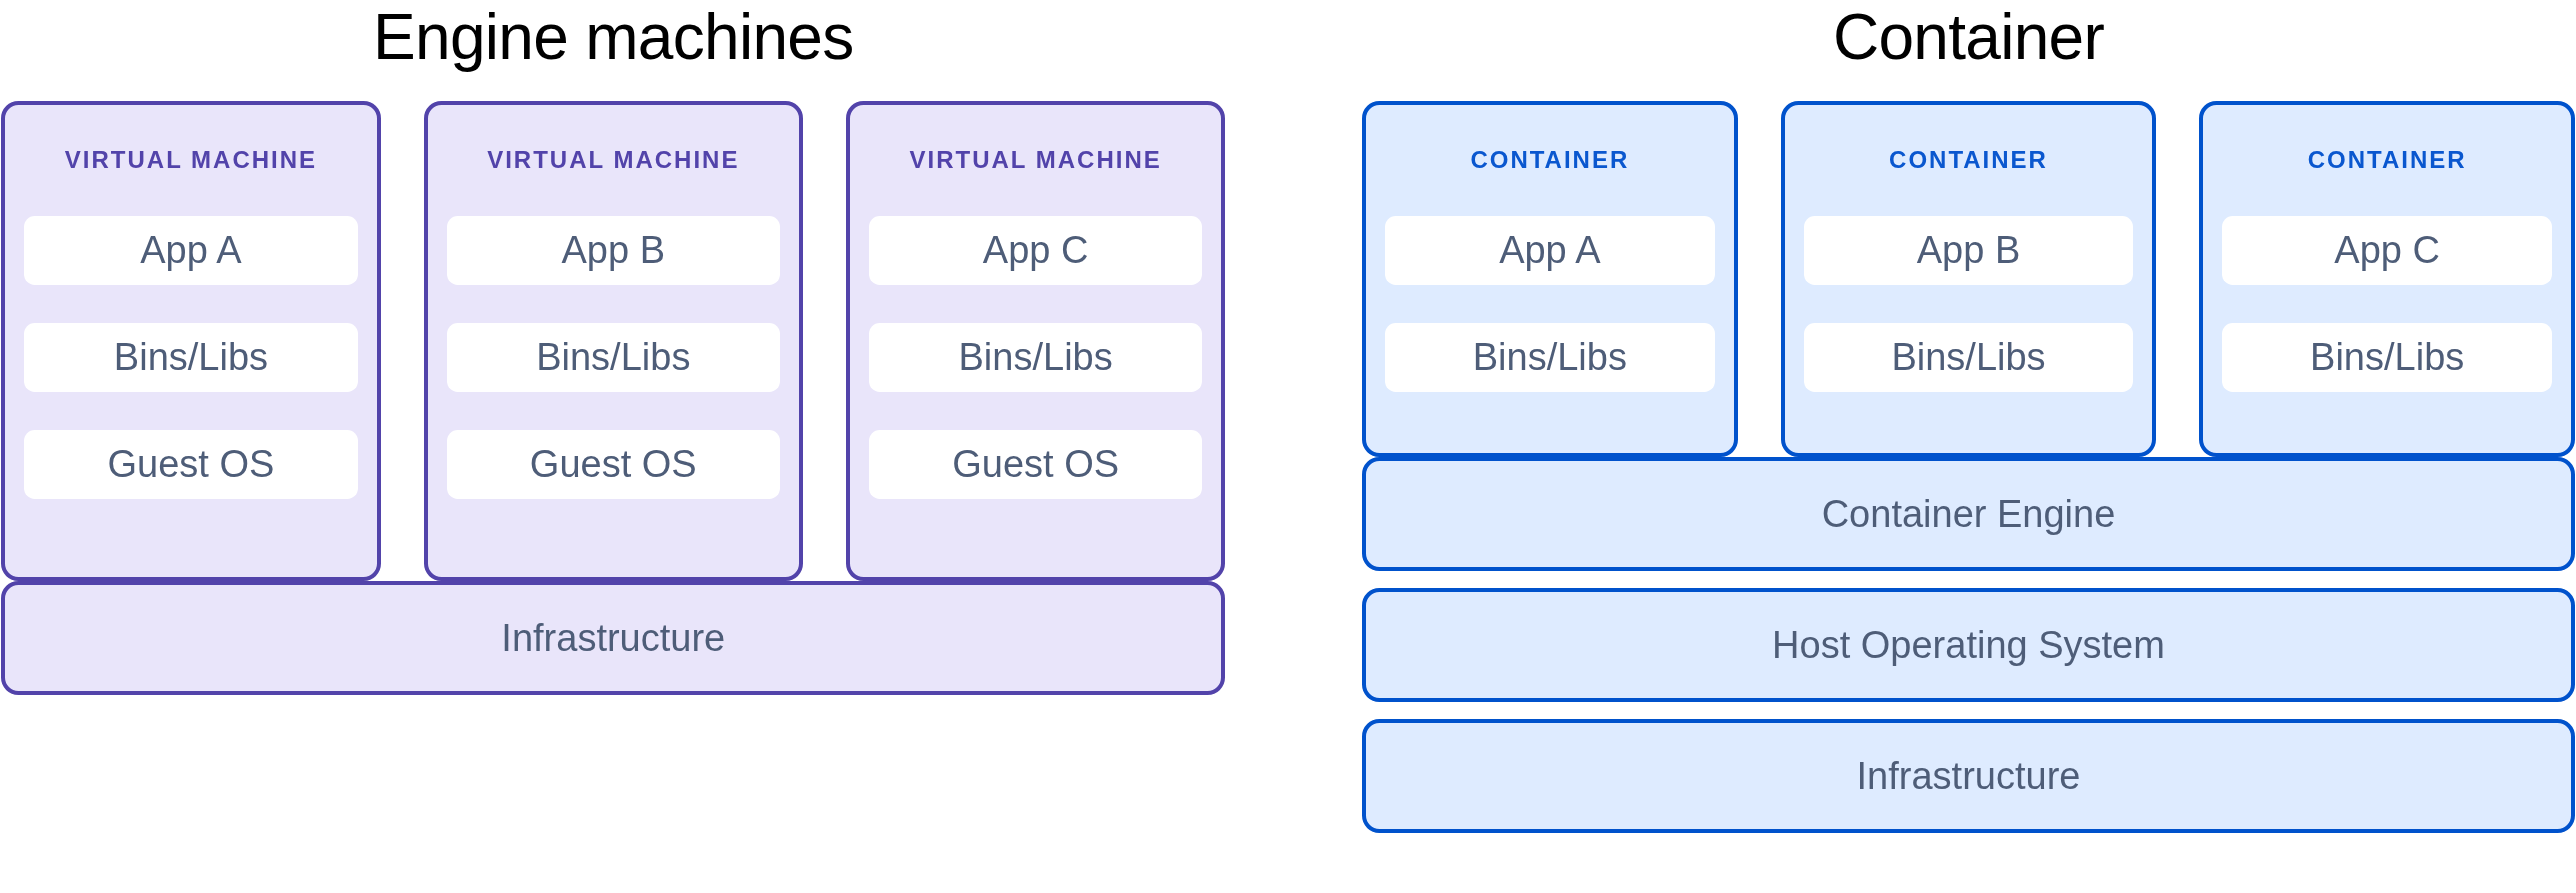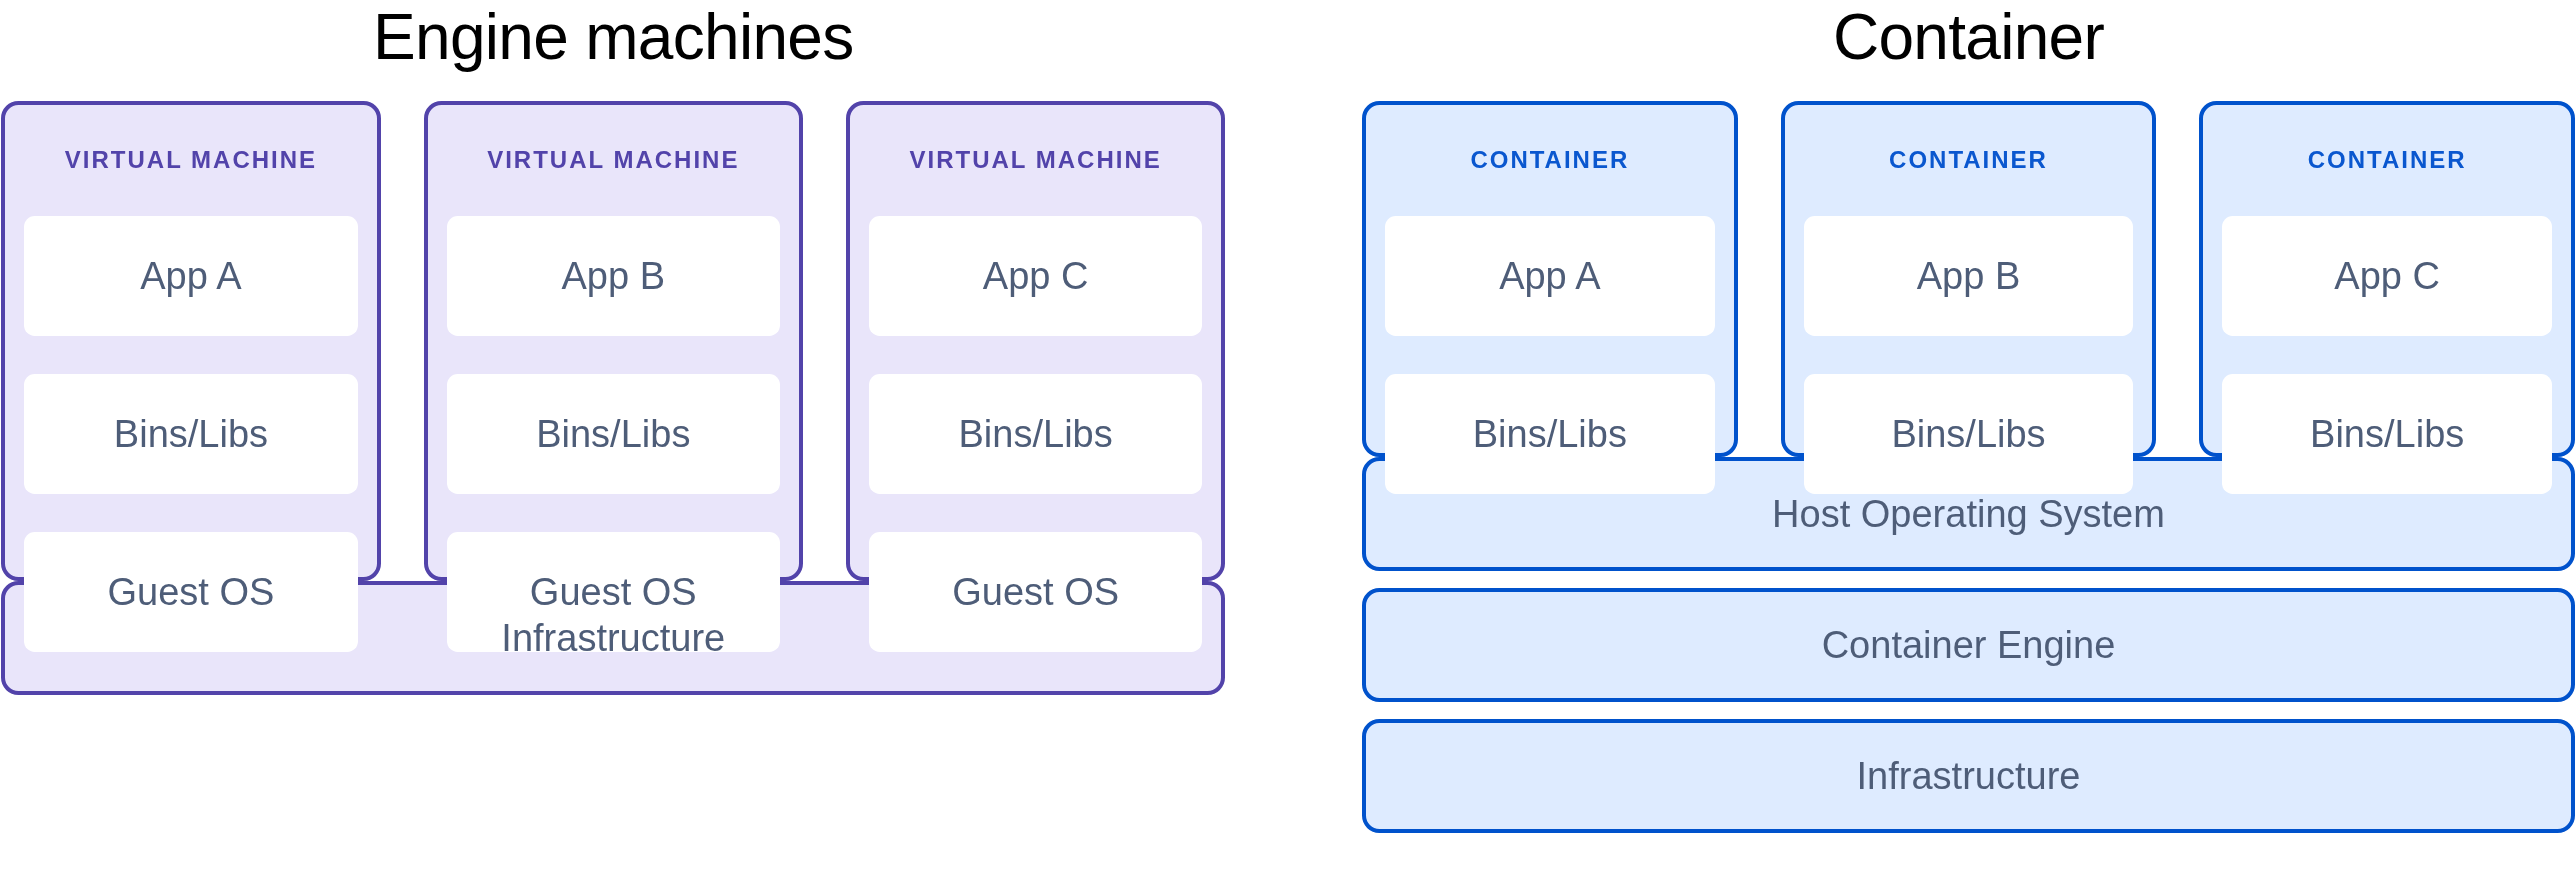--- a/index.html
+++ b/index.html
@@ -17,21 +17,21 @@
     font-size:64px;font-weight:500;letter-spacing:-0.7px;color:var(--title-text);
     margin-bottom:27px;white-space:nowrap;}
   .cards{display:flex;gap:43px;}
   .card{flex:1;border-radius:17.4px;padding:38px 19px 0;}
   .card-vm{height:480px;background:var(--vm-fill);border:4.7px solid var(--vm-border);}
   .card-ct{height:356px;background:var(--ct-fill);border:4.7px solid var(--ct-border);}
   .card-label{height:34px;line-height:34px;text-align:center;font-size:24px;
     font-weight:700;letter-spacing:2px;margin-bottom:39px;white-space:nowrap;}
   .card-vm .card-label{color:var(--vm-label);}
   .card-ct .card-label{color:var(--ct-label);}
-  .inner-box{height:120px;background:var(--inner-fill);border-radius:10.7px;
+  .inner-box{height:69px;background:var(--inner-fill);border-radius:10.7px;
     display:flex;align-items:center;justify-content:center;
     font-size:38px;font-weight:500;color:var(--item-text);white-space:nowrap;}
   .inner-box + .inner-box{margin-top:38px;}
   .layer{height:114px;border-radius:17.4px;display:flex;align-items:center;justify-content:center;
     font-size:38px;font-weight:500;color:var(--item-text);white-space:nowrap;}
   .layer-vm{background:var(--vm-fill);border:4.7px solid var(--vm-border);}
   .layer-ct{background:var(--ct-fill);border:4.7px solid var(--ct-border);}
   .panel-left .layer:first-of-type{margin-top:64px;}
   .panel-left .layer + .layer{margin-top:17px;}
   .panel-right .layer:first-of-type{margin-top:57px;}
@@ -81,17 +81,17 @@
       <div class="inner-box">App B</div>
       <div class="inner-box">Bins/Libs</div>
     </div>
     <div class="card card-ct">
       <div class="card-label">CONTAINER</div>
       <div class="inner-box">App C</div>
       <div class="inner-box">Bins/Libs</div>
     </div>
   </div>
 
+  <div class="layer layer-ct">Container Engine</div>
   <div class="layer layer-ct">Host Operating System</div>
-  <div class="layer layer-ct">Container Engine</div>
   <div class="layer layer-ct">Infrastructure</div>
 </div>
 
 
 </body></html>

